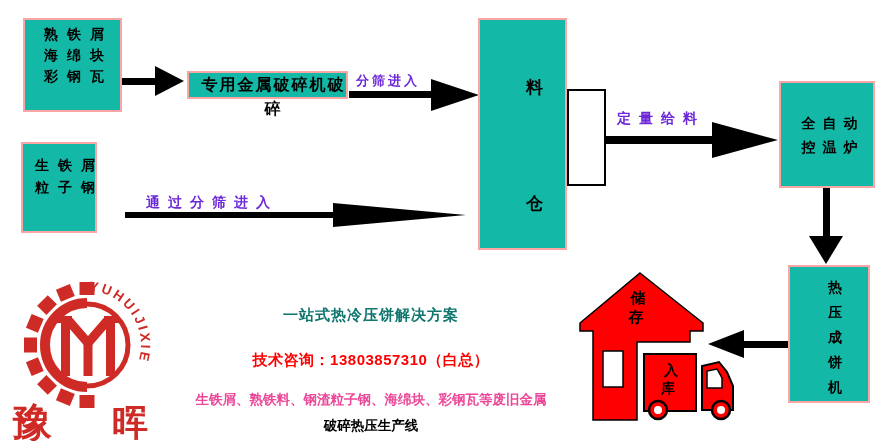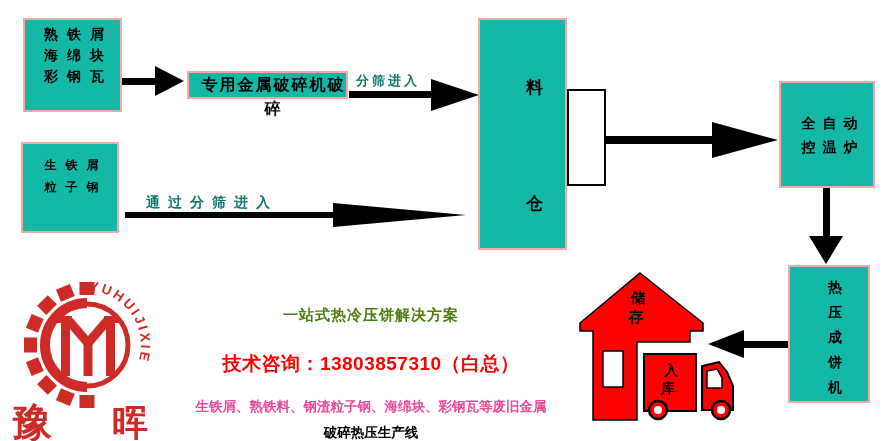--- a/index.html
+++ b/index.html
@@ -7,32 +7,32 @@
     position:relative;width:892px;height:441px;background:#ffffff;overflow:hidden;
     font-family:"Liberation Sans", sans-serif;
   }
   .layer{position:absolute;left:0;top:0;}
   .rbox{
     position:absolute;background:#14b8a6;border:2px solid #fca5a5;box-sizing:border-box;
     color:#000;font-weight:bold;text-align:center;padding-left:12px;
   }
   .rbox .ln{white-space:nowrap;}
   .lbl{
-    position:absolute;color:#0f766e;font-weight:bold;white-space:nowrap;
+    position:absolute;color:#6d28d9;font-weight:bold;white-space:nowrap;
   }
   .bracket{
     position:absolute;left:567px;top:89px;width:39px;height:97px;
     background:#fff;border:2px solid #000;box-sizing:border-box;
   }
   .silo-char{position:absolute;width:100%;text-align:center;font-size:17px;font-weight:bold;letter-spacing:0;}
   .footer{
     position:absolute;left:178px;top:306px;width:386px;text-align:center;
   }
-  .footer .slogan{color:#4d7c0f;font-size:15px;font-weight:bold;letter-spacing:1px;margin:0;}
-  .footer .contact{color:#ff0000;font-size:19px;font-weight:bold;letter-spacing:0.5px;margin:26px 0 8px 0;}
+  .footer .slogan{color:#0f766e;font-size:15px;font-weight:bold;letter-spacing:1px;margin:0;}
+  .footer .contact{color:#ff0000;font-size:15px;font-weight:bold;letter-spacing:0.5px;margin:26px 0 8px 0;}
   .footer .desc1{color:#ec4899;font-size:13.5px;font-weight:bold;margin:21px 0 0 0;white-space:nowrap;}
   .footer .desc2{color:#000;font-size:13.5px;font-weight:bold;margin:8px 0 0 0;}
   .brand-char{position:absolute;color:#cf2b26;font-family:"DejaVu Serif", serif;font-weight:bold;line-height:1;}
   .brand-char.left{left:12px;top:402px;font-size:40px;}
   .brand-char.right{left:112px;top:404px;font-size:36px;}
 </style>
 </head>
 <body>
 
 <div class="canvas">
@@ -127,34 +127,35 @@
     <div class="ln">海绵块</div>
     <div class="ln">彩钢瓦</div>
   </div>
 
   <div class="rbox" style="left:187px;top:71px;width:161px;height:28px;font-size:16px;letter-spacing:2px;line-height:24px;">
     <span>专用金属破碎机破碎</span>
   </div>
 
   <div class="lbl" style="left:356px;top:72px;font-size:13px;letter-spacing:3px;">分筛进入</div>
 
-  <div class="rbox" style="left:21px;top:142px;width:98px;height:91px;font-size:12px;letter-spacing:9px;line-height:22px;padding-top:10px;">
+  <div class="rbox" style="left:21px;top:142px;width:76px;height:91px;font-size:14px;letter-spacing:9px;line-height:22px;padding-top:10px;">
     <div class="ln">生铁屑</div>
     <div class="ln">粒子钢</div>
   </div>
 
   <div class="lbl" style="left:146px;top:194px;font-size:14px;letter-spacing:8px;">通过分筛进入</div>
 
   <div class="rbox" style="left:478px;top:18px;width:89px;height:232px;">
     <div class="silo-char" style="top:56px;">料</div>
     <div class="silo-char" style="top:172px;">仓</div>
   </div>
 
   <div class="bracket"></div>
 
+  <div class="lbl" style="left:617px;top:110px;font-size:14px;letter-spacing:8px;">定量给料</div>
 
   <div class="rbox" style="left:779px;top:81px;width:96px;height:107px;font-size:14px;letter-spacing:7px;line-height:24px;padding-top:28px;">
     <div class="ln">全自动</div>
     <div class="ln">控温炉</div>
   </div>
 
   <div class="rbox" style="left:788px;top:265px;width:82px;height:138px;font-size:14px;line-height:25px;padding-top:8px;">
     <div class="ln">热</div>
     <div class="ln">压</div>
     <div class="ln">成</div>

